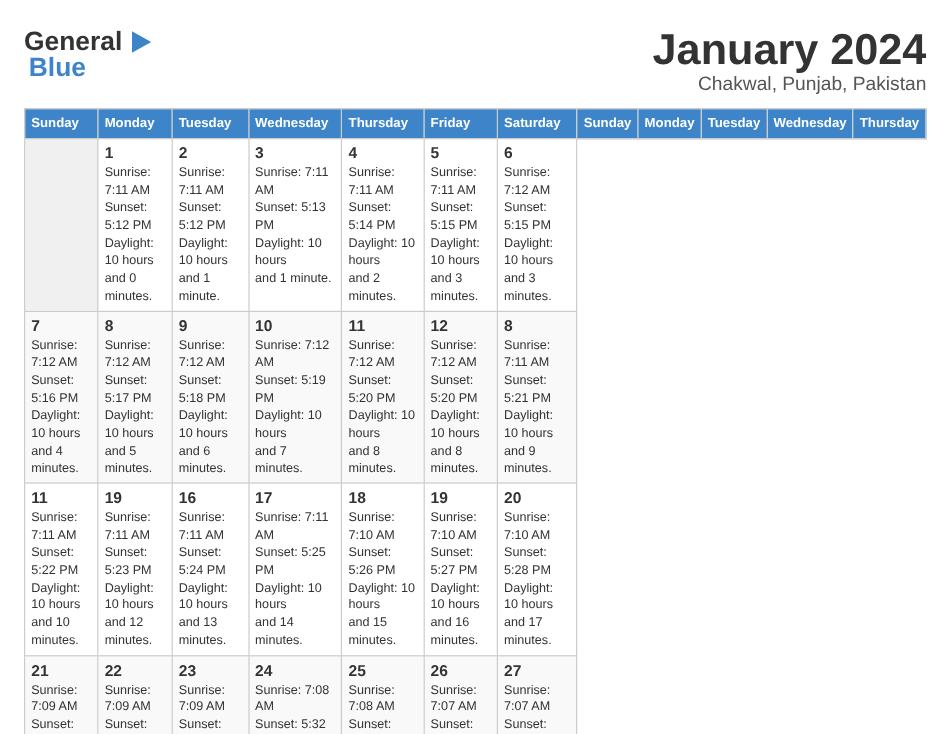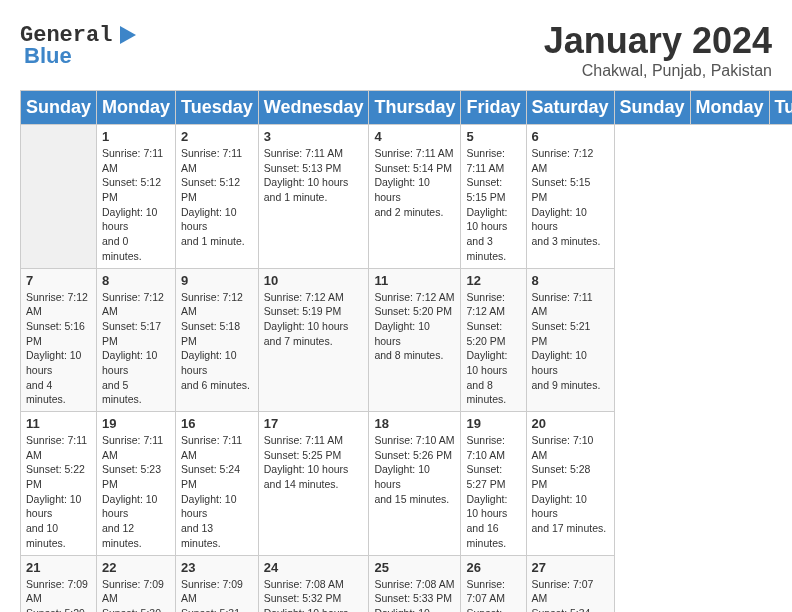--- a/index.html
+++ b/index.html
@@ -42,21 +42,21 @@
     table {
       width: 100%;
       border-collapse: collapse;
       font-size: 11px;
     }
     th {
       background-color: #3d85c8;
       color: #fff;
       text-align: left;
       padding: 6px 5px;
-      font-size: 18px;
+      font-size: 11px;
       font-weight: bold;
       border: 1px solid #ccc;
     }
     td {
       border: 1px solid #ccc;
       vertical-align: top;
       padding: 4px 5px;
       width: calc(100% / 7);
       min-height: 80px;
       height: 85px;
@@ -83,21 +83,21 @@
       background-color: #f0f0f0 !important;
     }
   </style>
 </head>
 <body>
 
 <div class="header">
   <div class="logo">
     <div style="display:flex; align-items:center;">
       <span class="logo-text">
-        <span style="color:#333;font-family:Liberation Mono, monospace;">General</span>
+        <span style="color:#333;">General</span>
       </span>
       <svg width="30" height="30" viewBox="0 0 30 30">
         <polygon points="8,6 24,15 8,24" fill="#3d85c8"></polygon>
       </svg>
     </div>
     <span class="logo-text" style="color:#3d85c8; margin-top:-6px; margin-left:4px;">Blue</span>
   </div>
   <div class="title-area">
     <div class="month-title">January 2024</div>
     <div class="location">Chakwal, Punjab, Pakistan</div>

